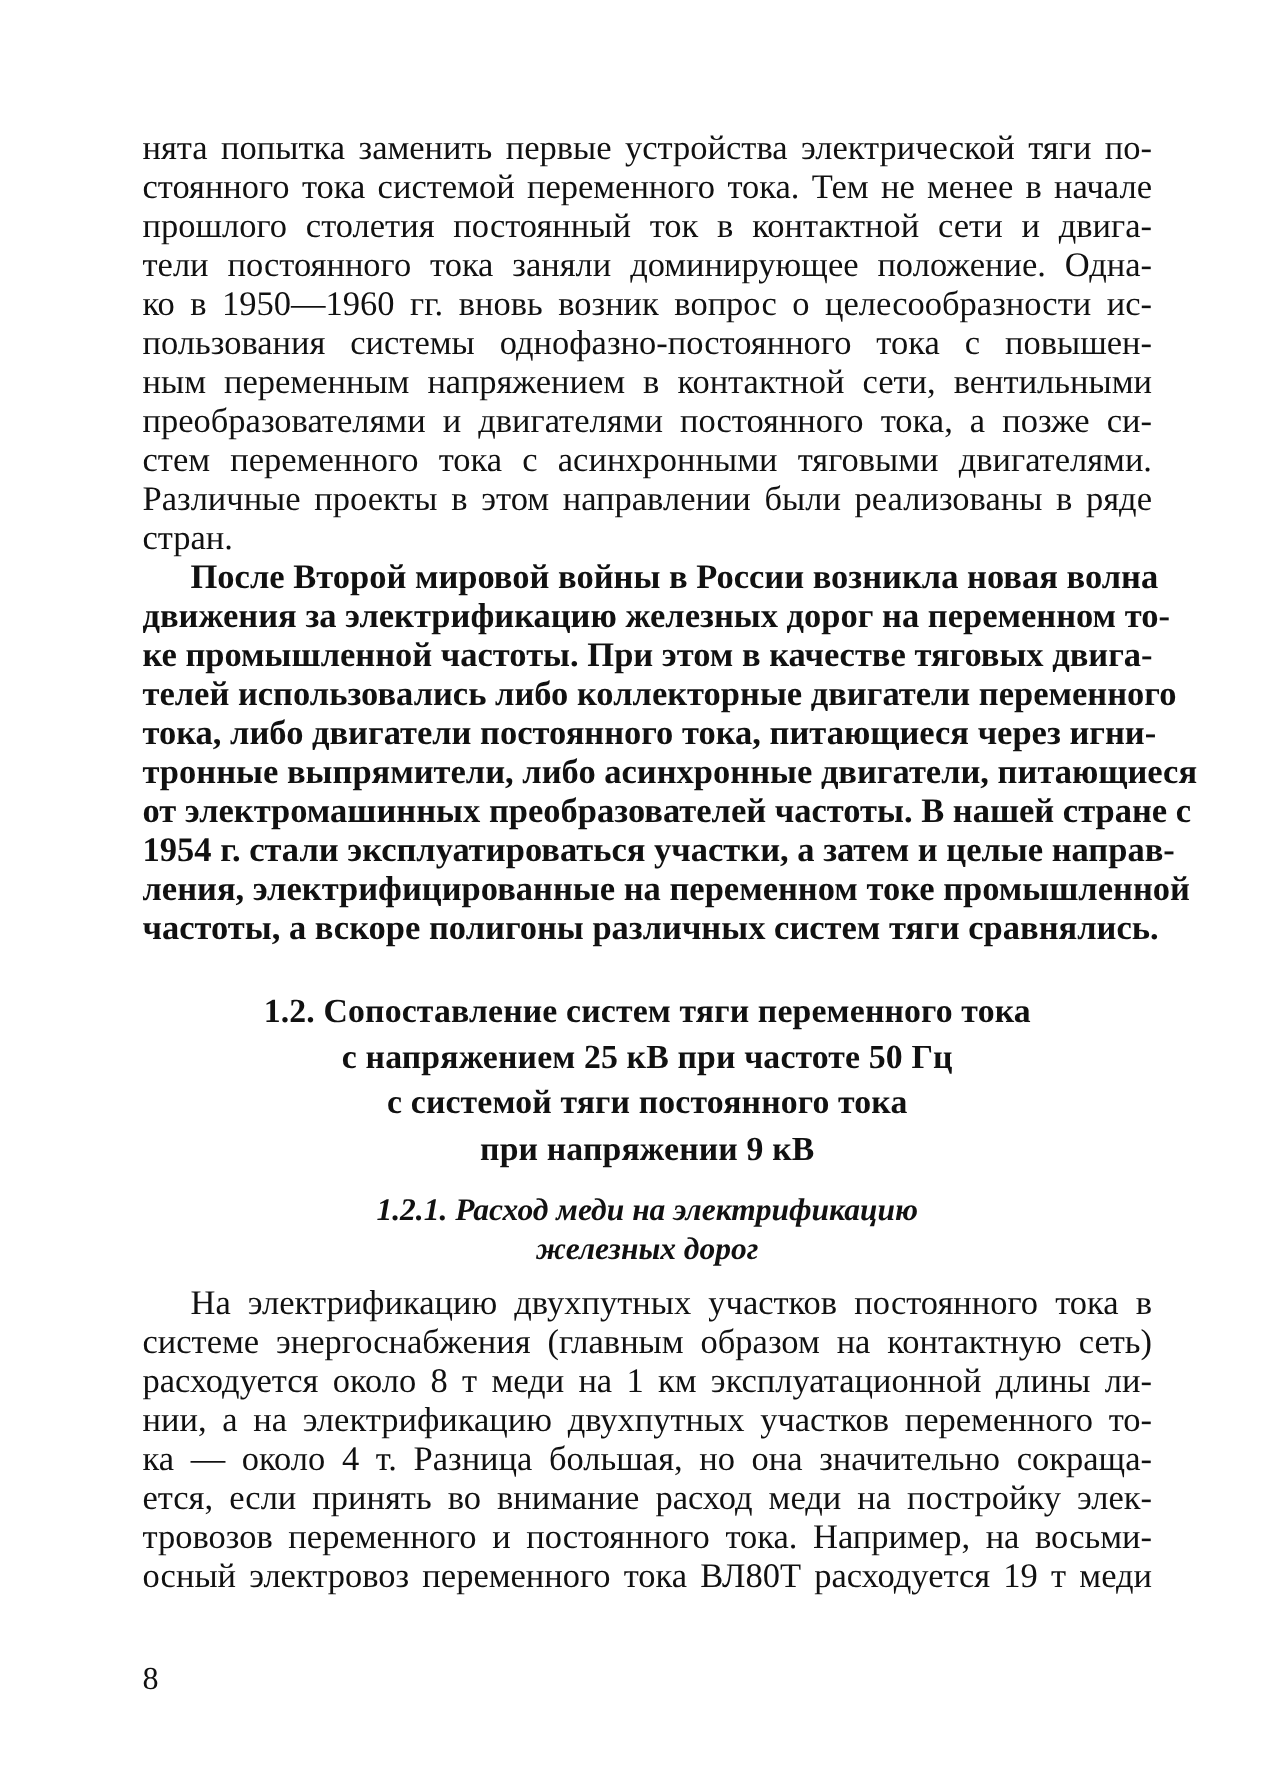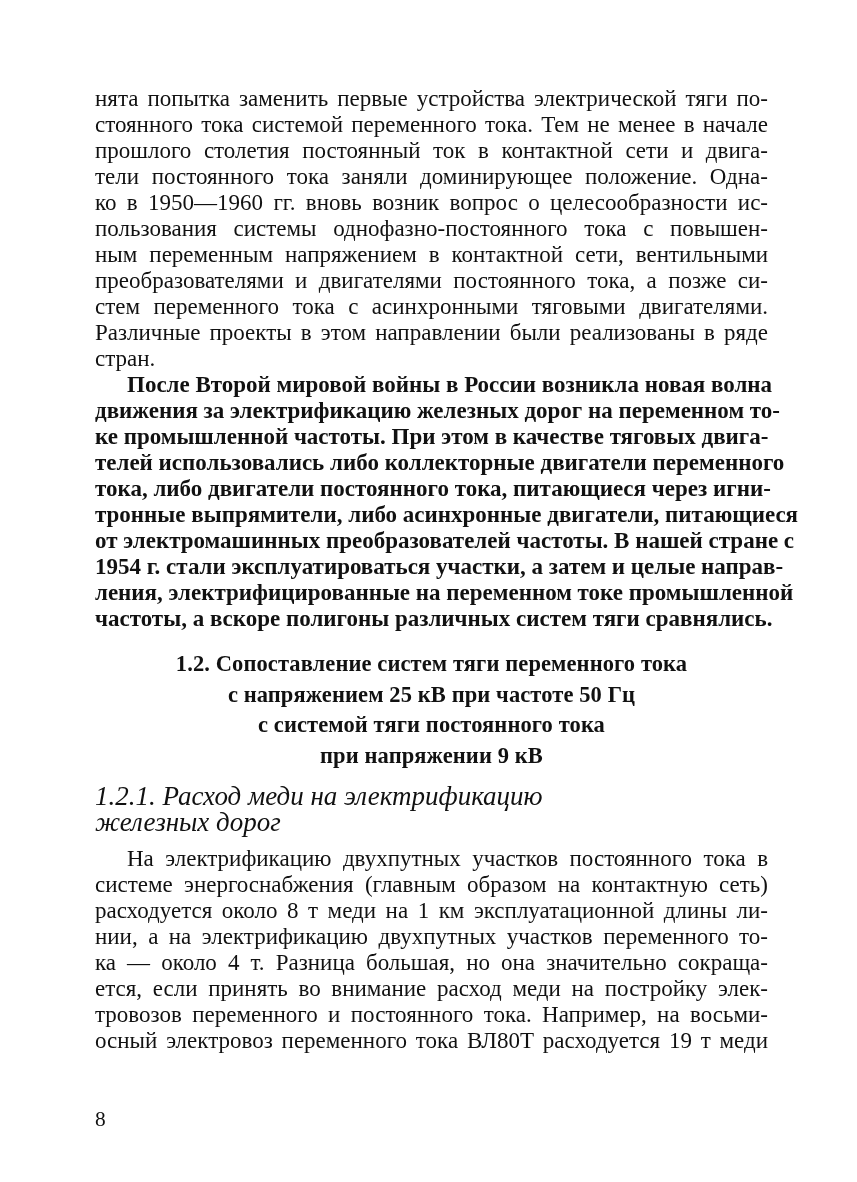--- a/index.html
+++ b/index.html
@@ -13,24 +13,24 @@
     font-size: 23px; line-height: 26px; height: 26px;
     white-space: nowrap; text-align: justify; text-align-last: justify;
     transform-origin: left top;
   }
   .line.last { text-align-last: left; }
   .line.indent { padding-left: 32px; }
   .heading {
     text-align: center; font-weight: bold; font-size: 22.5px;
     line-height: 30.5px; letter-spacing: 0.1px;
   }
-  .h-block { margin-top: 17px; }
+  .h-block { margin-top: 27px; }
   .subheading {
-    font-weight: normal; font-style: italic;
-    font-size: 27px; line-height: 26px; margin-top: 12px;
+    text-align: center; font-weight: bold; font-style: italic;
+    font-size: 21px; line-height: 26px; margin-top: 12px;
   }
   .para2 { margin-top: 0; font-weight: bold; }
   .para3 { margin-top: 11px; }
   .pagenum {
     position: absolute; left: 95px; top: 1106px;
     font-size: 21.4px; line-height: 26px;
   }
 </style>
 </head>
 <body>

